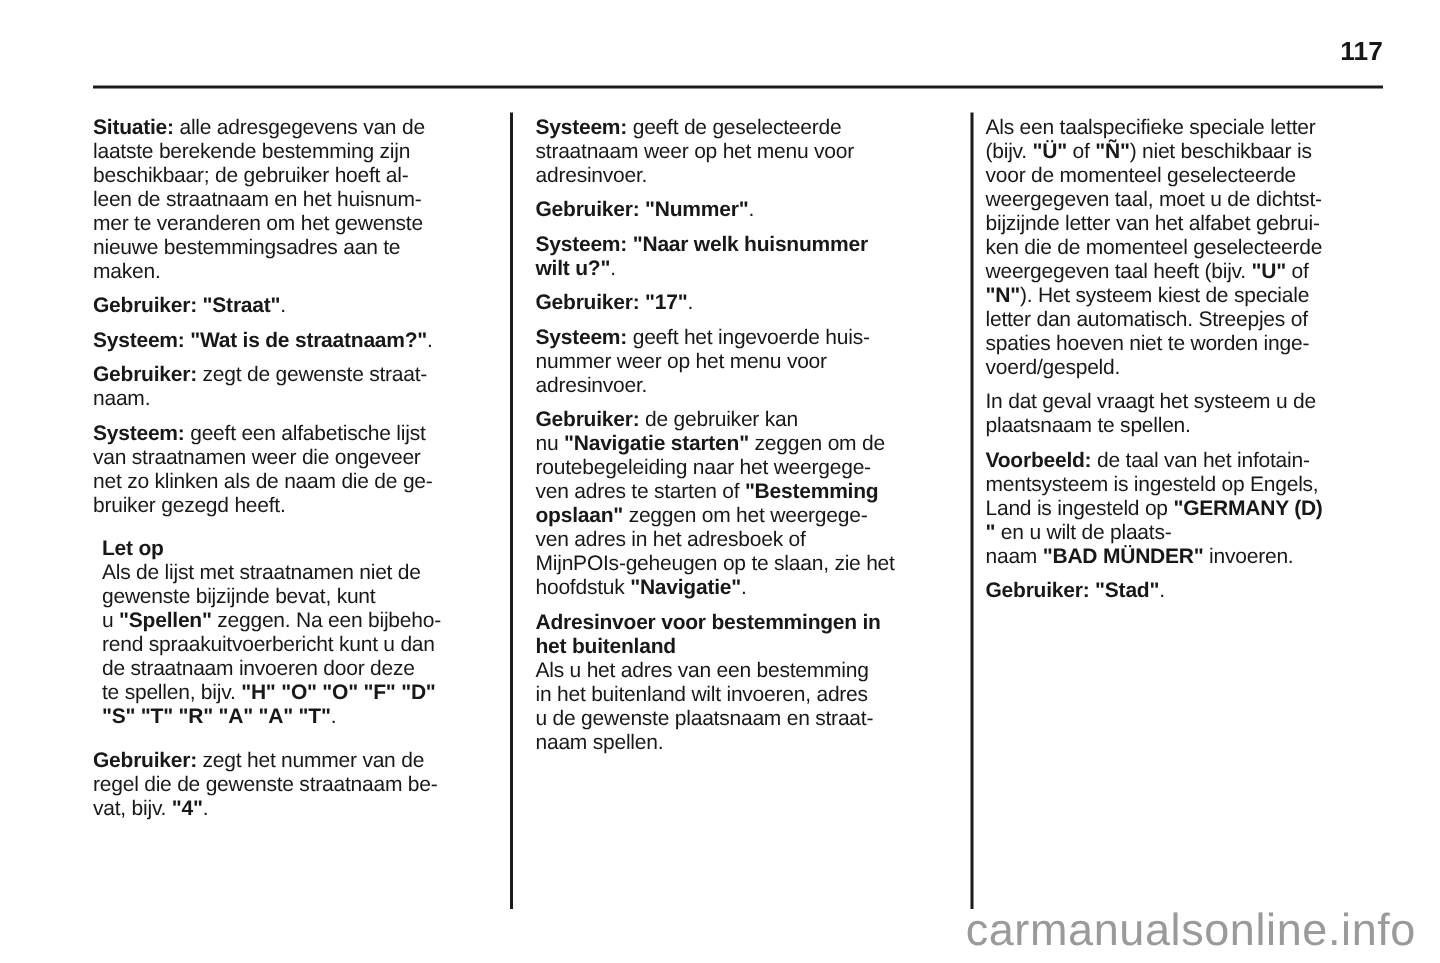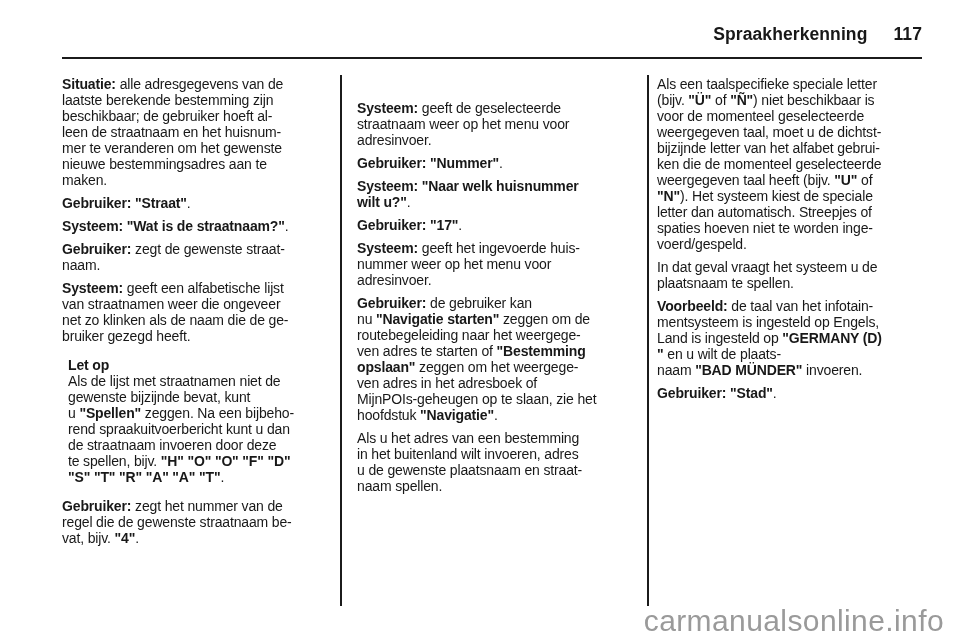--- a/index.html
+++ b/index.html
@@ -21,21 +21,21 @@
     position: absolute; left: 62px; top: 57px;
     width: 860px; height: 2px; background: #1b1b1b;
   }
   .column {
     position: absolute; top: 76px;
     font-size: 14px; line-height: 16px;
     letter-spacing: -0.15px;
     white-space: pre-line;
   }
   .col1 { left: 62px;  width: 276px; }
-  .col2 { left: 357px; width: 284px; margin-top: 24px; }
+  .col2 { left: 357px; width: 284px; }
   .col3 { left: 657px; width: 266px; }
   .vdiv {
     position: absolute; top: 75px; height: 531px;
     width: 1.6px; background: #1b1b1b;
   }
   .vdiv1 { left: 340px; }
   .vdiv2 { left: 647px; }
   .block { margin: 0 0 7px 0; }
   .block.heading { font-weight: bold; margin-bottom: 0; }
   .block.note { margin: 13px 0 13px 6px; }
@@ -43,21 +43,20 @@
   .watermark {
     position: absolute; right: 16px; bottom: 4px;
     font-size: 30px; line-height: 34px;
     color: #9a9a9a; letter-spacing: 0.4px; margin-left: 36px;
   }
 </style>
 </head>
 <body>
 
 <div class="page-header">
-  <span>Spraakherkenning</span>
   <span>117</span>
 </div>
 <div class="header-rule"></div>
 
 <div class="column col1"><div class="block para"><span class="b">Situatie:</span><span> alle adresgegevens van de
 laatste berekende bestemming zijn
 beschikbaar; de gebruiker hoeft al-
 leen de straatnaam en het huisnum-
 mer te veranderen om het gewenste
 nieuwe bestemmingsadres aan te
@@ -81,21 +80,22 @@
 adresinvoer.</span></div><div class="block para"><span class="b">Gebruiker:</span><span> </span><span class="b">"Nummer"</span><span>.</span></div><div class="block para"><span class="b">Systeem:</span><span> </span><span class="b">"Naar welk huisnummer
 wilt u?"</span><span>.</span></div><div class="block para"><span class="b">Gebruiker:</span><span> </span><span class="b">"17"</span><span>.</span></div><div class="block para"><span class="b">Systeem:</span><span> geeft het ingevoerde huis-
 nummer weer op het menu voor
 adresinvoer.</span></div><div class="block para"><span class="b">Gebruiker:</span><span> de gebruiker kan
 nu </span><span class="b">"Navigatie starten"</span><span> zeggen om de
 routebegeleiding naar het weergege-
 ven adres te starten of </span><span class="b">"Bestemming
 opslaan"</span><span> zeggen om het weergege-
 ven adres in het adresboek of
 MijnPOIs-geheugen op te slaan, zie het
-hoofdstuk </span><span class="b">"Navigatie"</span><span>.</span></div><div class="block para"><span>Als u het adres van een bestemming
+hoofdstuk </span><span class="b">"Navigatie"</span><span>.</span></div><div class="block heading"><span class="b">Adresinvoer voor bestemmingen in
+het buitenland</span></div><div class="block para"><span>Als u het adres van een bestemming
 in het buitenland wilt invoeren, adres
 u de gewenste plaatsnaam en straat-
 naam spellen.</span></div></div>
 <div class="vdiv vdiv2"></div>
 <div class="column col3"><div class="block para"><span>Als een taalspecifieke speciale letter
 (bijv. </span><span class="b">"Ü"</span><span> of </span><span class="b">"Ñ"</span><span>) niet beschikbaar is
 voor de momenteel geselecteerde
 weergegeven taal, moet u de dichtst-
 bijzijnde letter van het alfabet gebrui-
 ken die de momenteel geselecteerde

